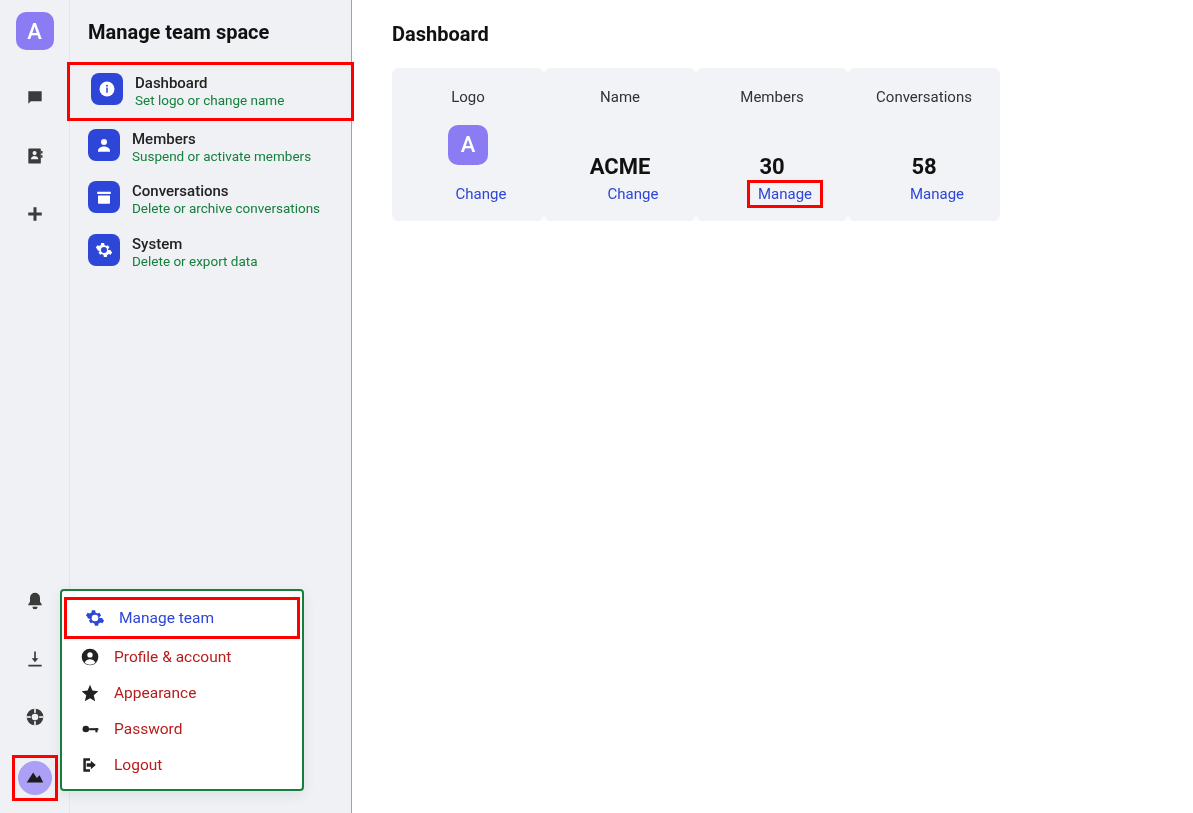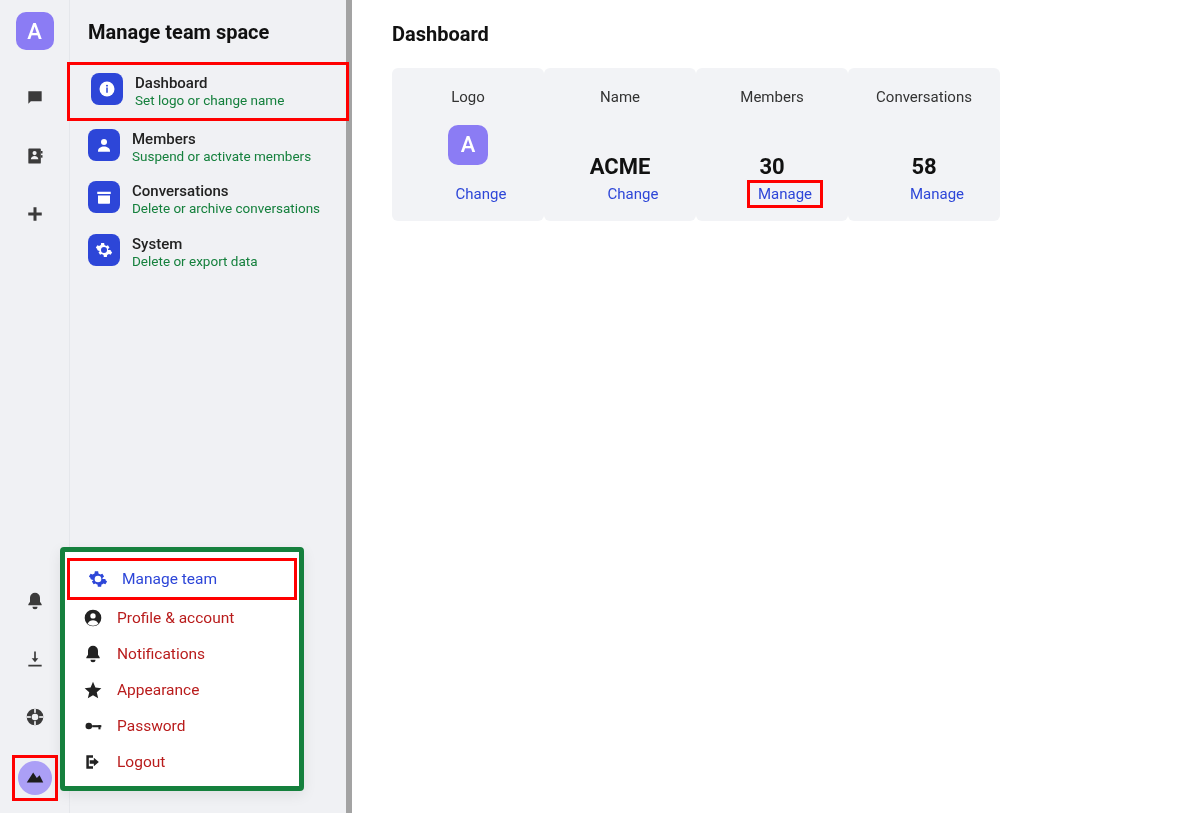--- a/index.html
+++ b/index.html
@@ -74,21 +74,21 @@
       display: flex;
       align-items: center;
       justify-content: center;
       color: #222;
       font-size: 18px;
     }
     .panel {
       width: 282px;
       background: #f0f1f4;
       padding: 20px 0 0 0;
-      border-right: 6px solid #a3a3a3;
+      border-right: 1px solid #a3a3a3;
     }
     .panel-title {
       font-size: 20px;
       font-weight: 700;
       color: #111;
       padding: 0 18px 18px 18px;
     }
     .menu-item {
       display: flex;
       align-items: flex-start;
@@ -185,21 +185,21 @@
     }
     .card-link.hl {
       outline: 3px solid #ff0000;
     }
     .popup {
       position: absolute;
       left: 60px;
       bottom: 22px;
       width: 244px;
       background: #fff;
-      border: 5px solid #15803d;
+      border: 2px solid #15803d;
       border-radius: 4px;
       box-shadow: 0 4px 14px rgba(0,0,0,0.08);
       padding: 6px 0;
     }
     .popup-item {
       display: flex;
       align-items: center;
       gap: 14px;
       padding: 8px 18px;
       cursor: pointer;
@@ -386,28 +386,20 @@
           <circle cx="12" cy="12" r="10"></circle>
           <circle cx="12" cy="9.5" r="3.2" fill="#fff"></circle>
           <path d="M5.5 19c1.2-3 4-4.3 6.5-4.3s5.3 1.3 6.5 4.3a10 10 0 0 1-13 0z" fill="#fff"></path>
         </svg>
     </span>
     <span>Profile &amp; account</span>
   </div>
   <div class="popup-item">
     <span class="popup-icon">
       <svg width="20" height="20" viewBox="0 0 24 24" fill="#222">
-          <path d="M12 2a6 6 0 0 0-6 6v5l-2 3v1h16v-1l-2-3V8a6 6 0 0 0-6-6zm0 20a3 3 0 0 0 3-3H9a3 3 0 0 0 3 3z"></path>
-        </svg>
-    </span>
-    <span>Notifications</span>
-  </div>
-  <div class="popup-item">
-    <span class="popup-icon">
-      <svg width="20" height="20" viewBox="0 0 24 24" fill="#222">
           <path d="M12 2l2.9 6.9L22 10l-5.5 4.8L18.2 22 12 18.3 5.8 22l1.7-7.2L2 10l7.1-1.1L12 2z"></path>
         </svg>
     </span>
     <span>Appearance</span>
   </div>
   <div class="popup-item">
     <span class="popup-icon">
       <svg width="20" height="20" viewBox="0 0 24 24" fill="#222">
           <circle cx="7" cy="12" r="4"></circle>
           <rect x="11" y="11" width="11" height="2.5"></rect>

